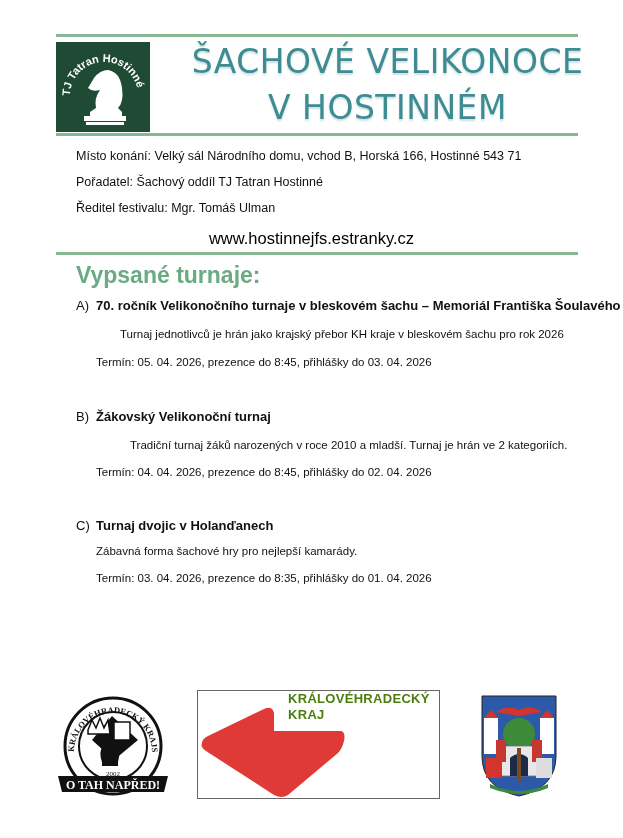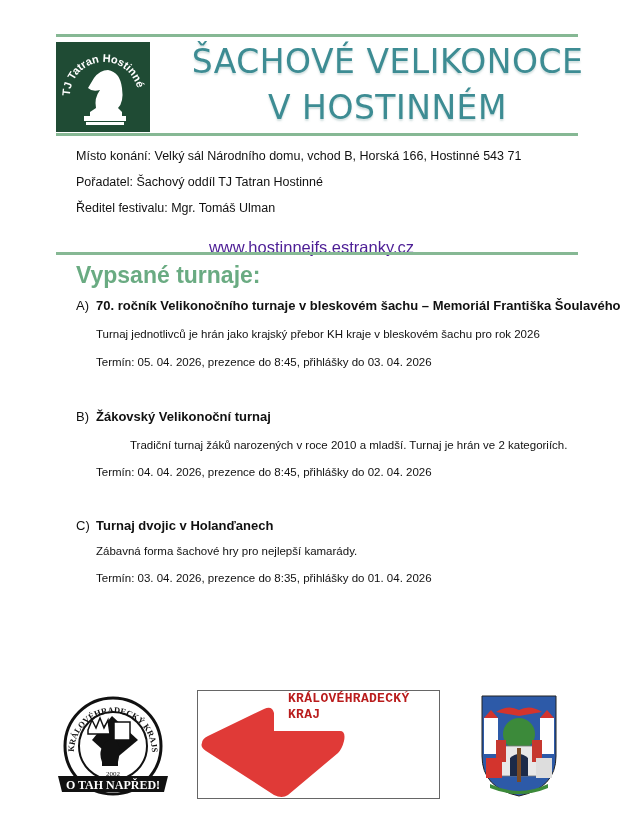--- a/index.html
+++ b/index.html
@@ -1,29 +1,29 @@
 <!DOCTYPE html>
 <html><head>
 <meta charset="utf-8">
 <style>
   html, body { margin: 0; padding: 0; background: #ffffff; }
   body { width: 623px; height: 838px; position: relative; overflow: hidden; font-family: "Liberation Sans", sans-serif; color: #111; }
   .rule { position: absolute; height: 3px; background: #86b894; }
   .logo-club { position: absolute; left: 56px; top: 42px; width: 94px; height: 90px; background: #1f4b34; overflow: hidden; }
   .title { position: absolute; left: 180px; width: 415px; text-align: center; color: #3d8c93; font-family: "DejaVu Sans", sans-serif; font-size: 33px; letter-spacing: 0.5px; text-shadow: 0 2px 2px rgba(120,160,160,0.35); }
   .info { position: absolute; left: 76px; font-size: 12.5px; color: #111; }
-  .website { position: absolute; left: 0; width: 623px; text-align: center; font-size: 16.5px; top: 238px; color: #4c1d95; }
+  .website { position: absolute; left: 0; width: 623px; text-align: center; font-size: 16.5px; top: 229px; color: #000000; }
   .section-title { position: absolute; left: 76px; top: 262px; font-size: 23px; font-weight: bold; color: #6aab82; font-family: Liberation Sans, sans-serif; }
   .t-head { position: absolute; left: 76px; font-size: 13px; }
   .t-head .letter { display: inline-block; width: 20px; font-weight: normal; }
   .t-head .name { font-weight: bold; }
   .t-line { position: absolute; left: 96px; font-size: 11.5px; }
   .footer-logo { position: absolute; }
   .kraj-box { position: absolute; left: 197px; top: 690px; width: 241px; height: 107px; border: 1px solid #666; background: #fff; overflow: hidden; }
-  .kraj-text { position: absolute; left: 90px; top: 0px; color: #b91c1c; font-weight: bold; font-size: 13px; line-height: 16px; letter-spacing: 0.3px; font-family: Liberation Mono, monospace; }
+  .kraj-text { position: absolute; left: 90px; top: 0px; color: #4d7c0f; font-weight: bold; font-size: 13px; line-height: 16px; letter-spacing: 0.3px; }
 </style>
 </head>
 <body>
 
 <div class="rule" style="left:56px; top:34px; width:522px;"></div>
 
 <div class="logo-club">
   <svg width="94" height="90" viewBox="0 0 94 90">
     <defs>
       <path id="arc" d="M14,56 A34,34 0 0,1 82,52"></path>
@@ -48,21 +48,21 @@
 
 <div class="website">www.hostinnejfs.estranky.cz</div>
 
 <div class="rule" style="left:56px; top:252px; width:522px;"></div>
 
 <div class="section-title">Vypsané turnaje:</div>
 
 <div class="t-head" style="top:298px;">
   <span class="letter">A)</span><span class="name">70. ročník Velikonočního turnaje v bleskovém šachu – Memoriál Františka Šoulavého</span>
 </div>
-<div class="t-line" style="top:328px;">Turnaj jednotlivců je hrán jako krajský přebor KH kraje v bleskovém šachu pro rok 2026</div>
+<div class="t-line" style="top:328px;margin-left:24px;">Turnaj jednotlivců je hrán jako krajský přebor KH kraje v bleskovém šachu pro rok 2026</div>
 <div class="t-line" style="top:356px;">Termín: 05. 04. 2026, prezence do 8:45, přihlášky do 03. 04. 2026</div>
 
 <div class="t-head" style="top:409px;">
   <span class="letter">B)</span><span class="name">Žákovský Velikonoční turnaj</span>
 </div>
 <div class="t-line" style="top:439px;margin-left:34px;">Tradiční turnaj žáků narozených v roce 2010 a mladší. Turnaj je hrán ve 2 kategoriích.</div>
 <div class="t-line" style="top:466px;">Termín: 04. 04. 2026, prezence do 8:45, přihlášky do 02. 04. 2026</div>
 
 <div class="t-head" style="top:518px;">
   <span class="letter">C)</span><span class="name">Turnaj dvojic v Holanďanech</span>

